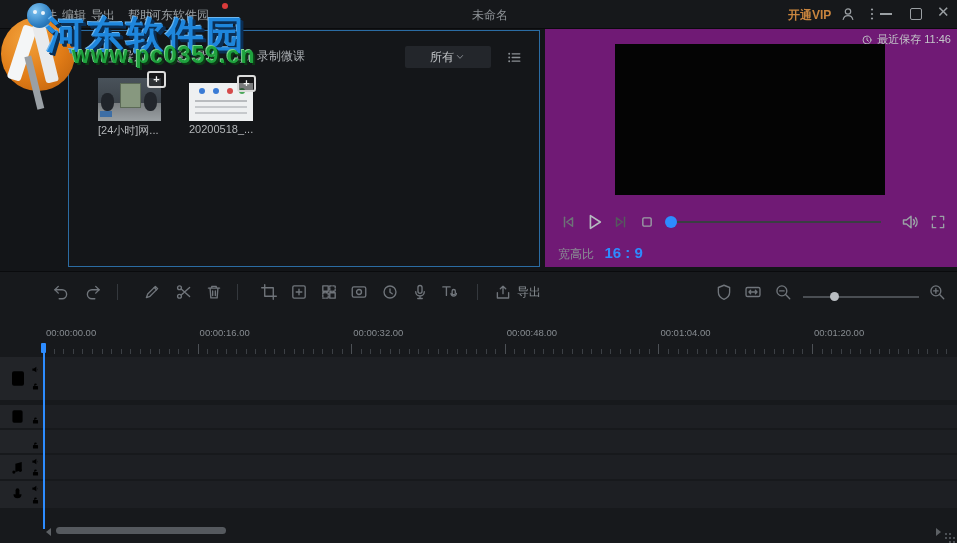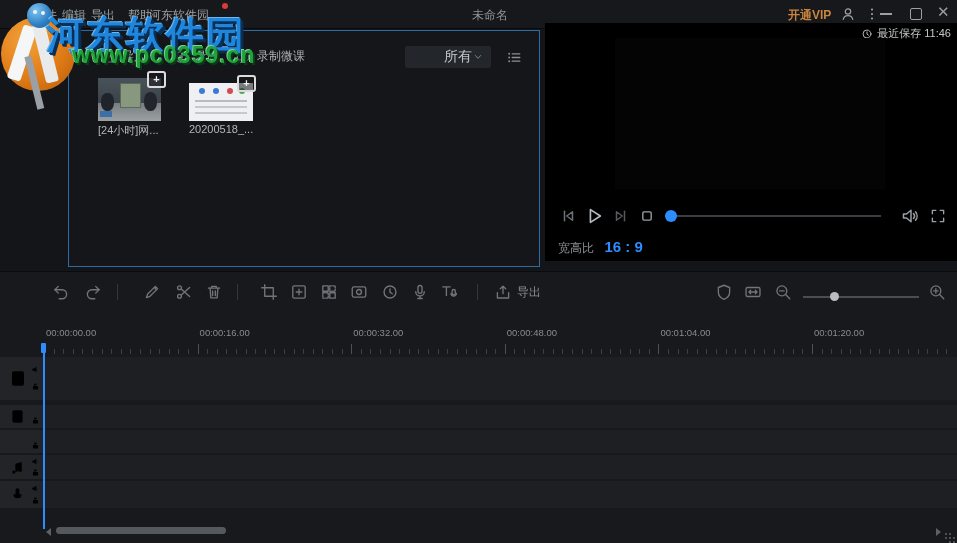--- a/index.html
+++ b/index.html
@@ -18,28 +18,28 @@
   .vip{position:absolute;top:7px;left:788px;font-size:12px;font-weight:bold;}
 
   
   .sidebar{position:absolute;left:0;top:29px;width:68px;height:239px;background:#121417;}
   .side-item{position:absolute;left:0;width:68px;text-align:center;font-size:12px;color:#b9bdc0;cursor:pointer;}
 
   
   .media-panel{position:absolute;left:68px;top:30px;width:472px;height:237px;background:#141619;border:1px solid #2b6ca3;box-sizing:border-box;}
   .mp-btn{position:absolute;top:17px;display:flex;align-items:center;gap:6px;color:#aeb2b6;font-size:12px;cursor:pointer;}
   .dropdown{position:absolute;left:336px;top:15px;width:86px;height:22px;background:#23262b;border-radius:2px;
-            display:flex;align-items:center;justify-content:flex-end;padding:0 7px;box-sizing:border-box;
-            color:#c4c7ca;font-size:14px;cursor:pointer;}
+            display:flex;align-items:center;justify-content:center;padding:0 7px;box-sizing:border-box;
+            color:#c4c7ca;font-size:12px;cursor:pointer;}
   .thumb-label{position:absolute;top:92px;font-size:11px;color:#b4b7ba;white-space:nowrap;}
   .plus-badge{position:absolute;width:15px;height:13px;border:2px solid #dcdcdc;border-radius:3px;background:rgba(25,25,25,.55);
               color:#eee;font-size:11px;font-weight:bold;line-height:12px;text-align:center;cursor:pointer;}
 
   
-  .preview{position:absolute;left:545px;top:23px;width:412px;height:238px;background:#000000;}
+  .preview{position:absolute;left:545px;top:29px;width:412px;height:238px;background:#701a75;}
   .saved{position:absolute;right:6px;top:3px;display:flex;align-items:center;gap:4px;color:#c3c6c9;font-size:11px;}
   .video{position:absolute;left:70px;top:15px;width:270px;height:151px;background:#040404;}
   .pctrl{position:absolute;top:183px;display:flex;align-items:center;cursor:pointer;}
   .info-label{color:#8a8f94;font-size:12px;}
   .tc-blue{font-size:15px;font-weight:bold;}
   .tc-grey{color:#a8a69e;font-size:12px;font-weight:bold;}
 
   
   .bottom{position:absolute;left:0;top:271px;width:957px;height:272px;background:#17191c;border-top:1px solid #0a0b0d;}
   .tb-icon{position:absolute;top:11px;width:18px;height:18px;cursor:pointer;}

